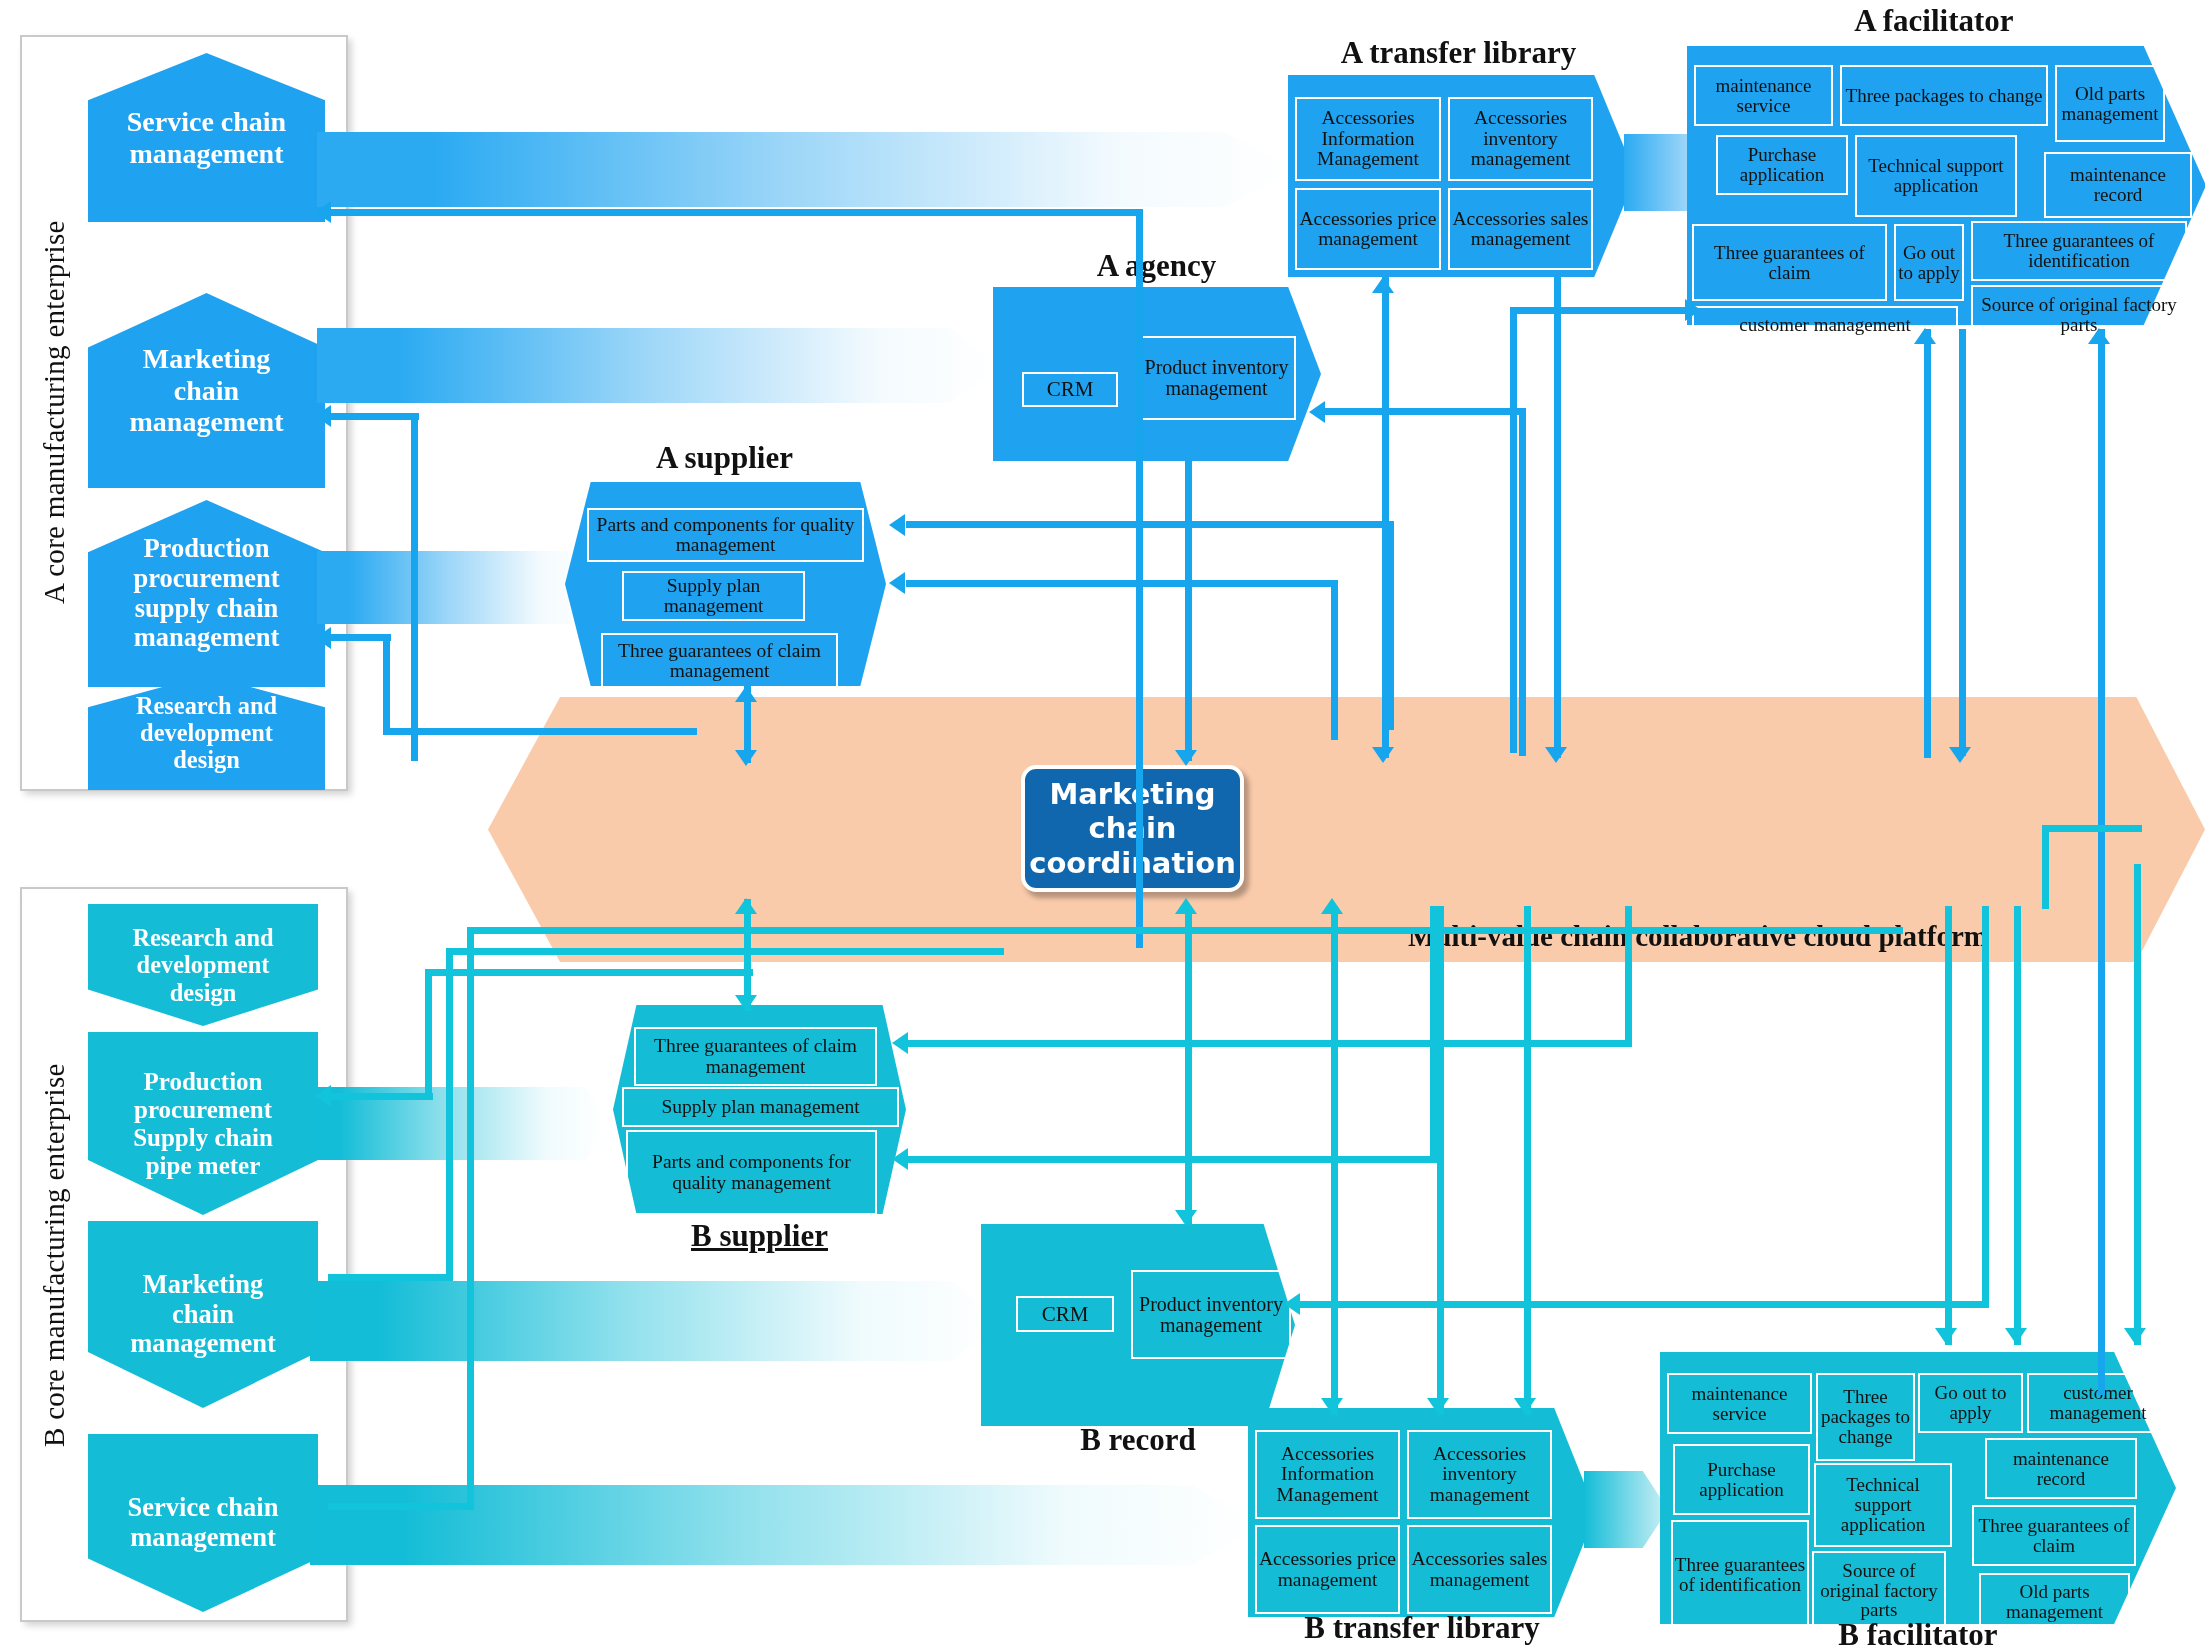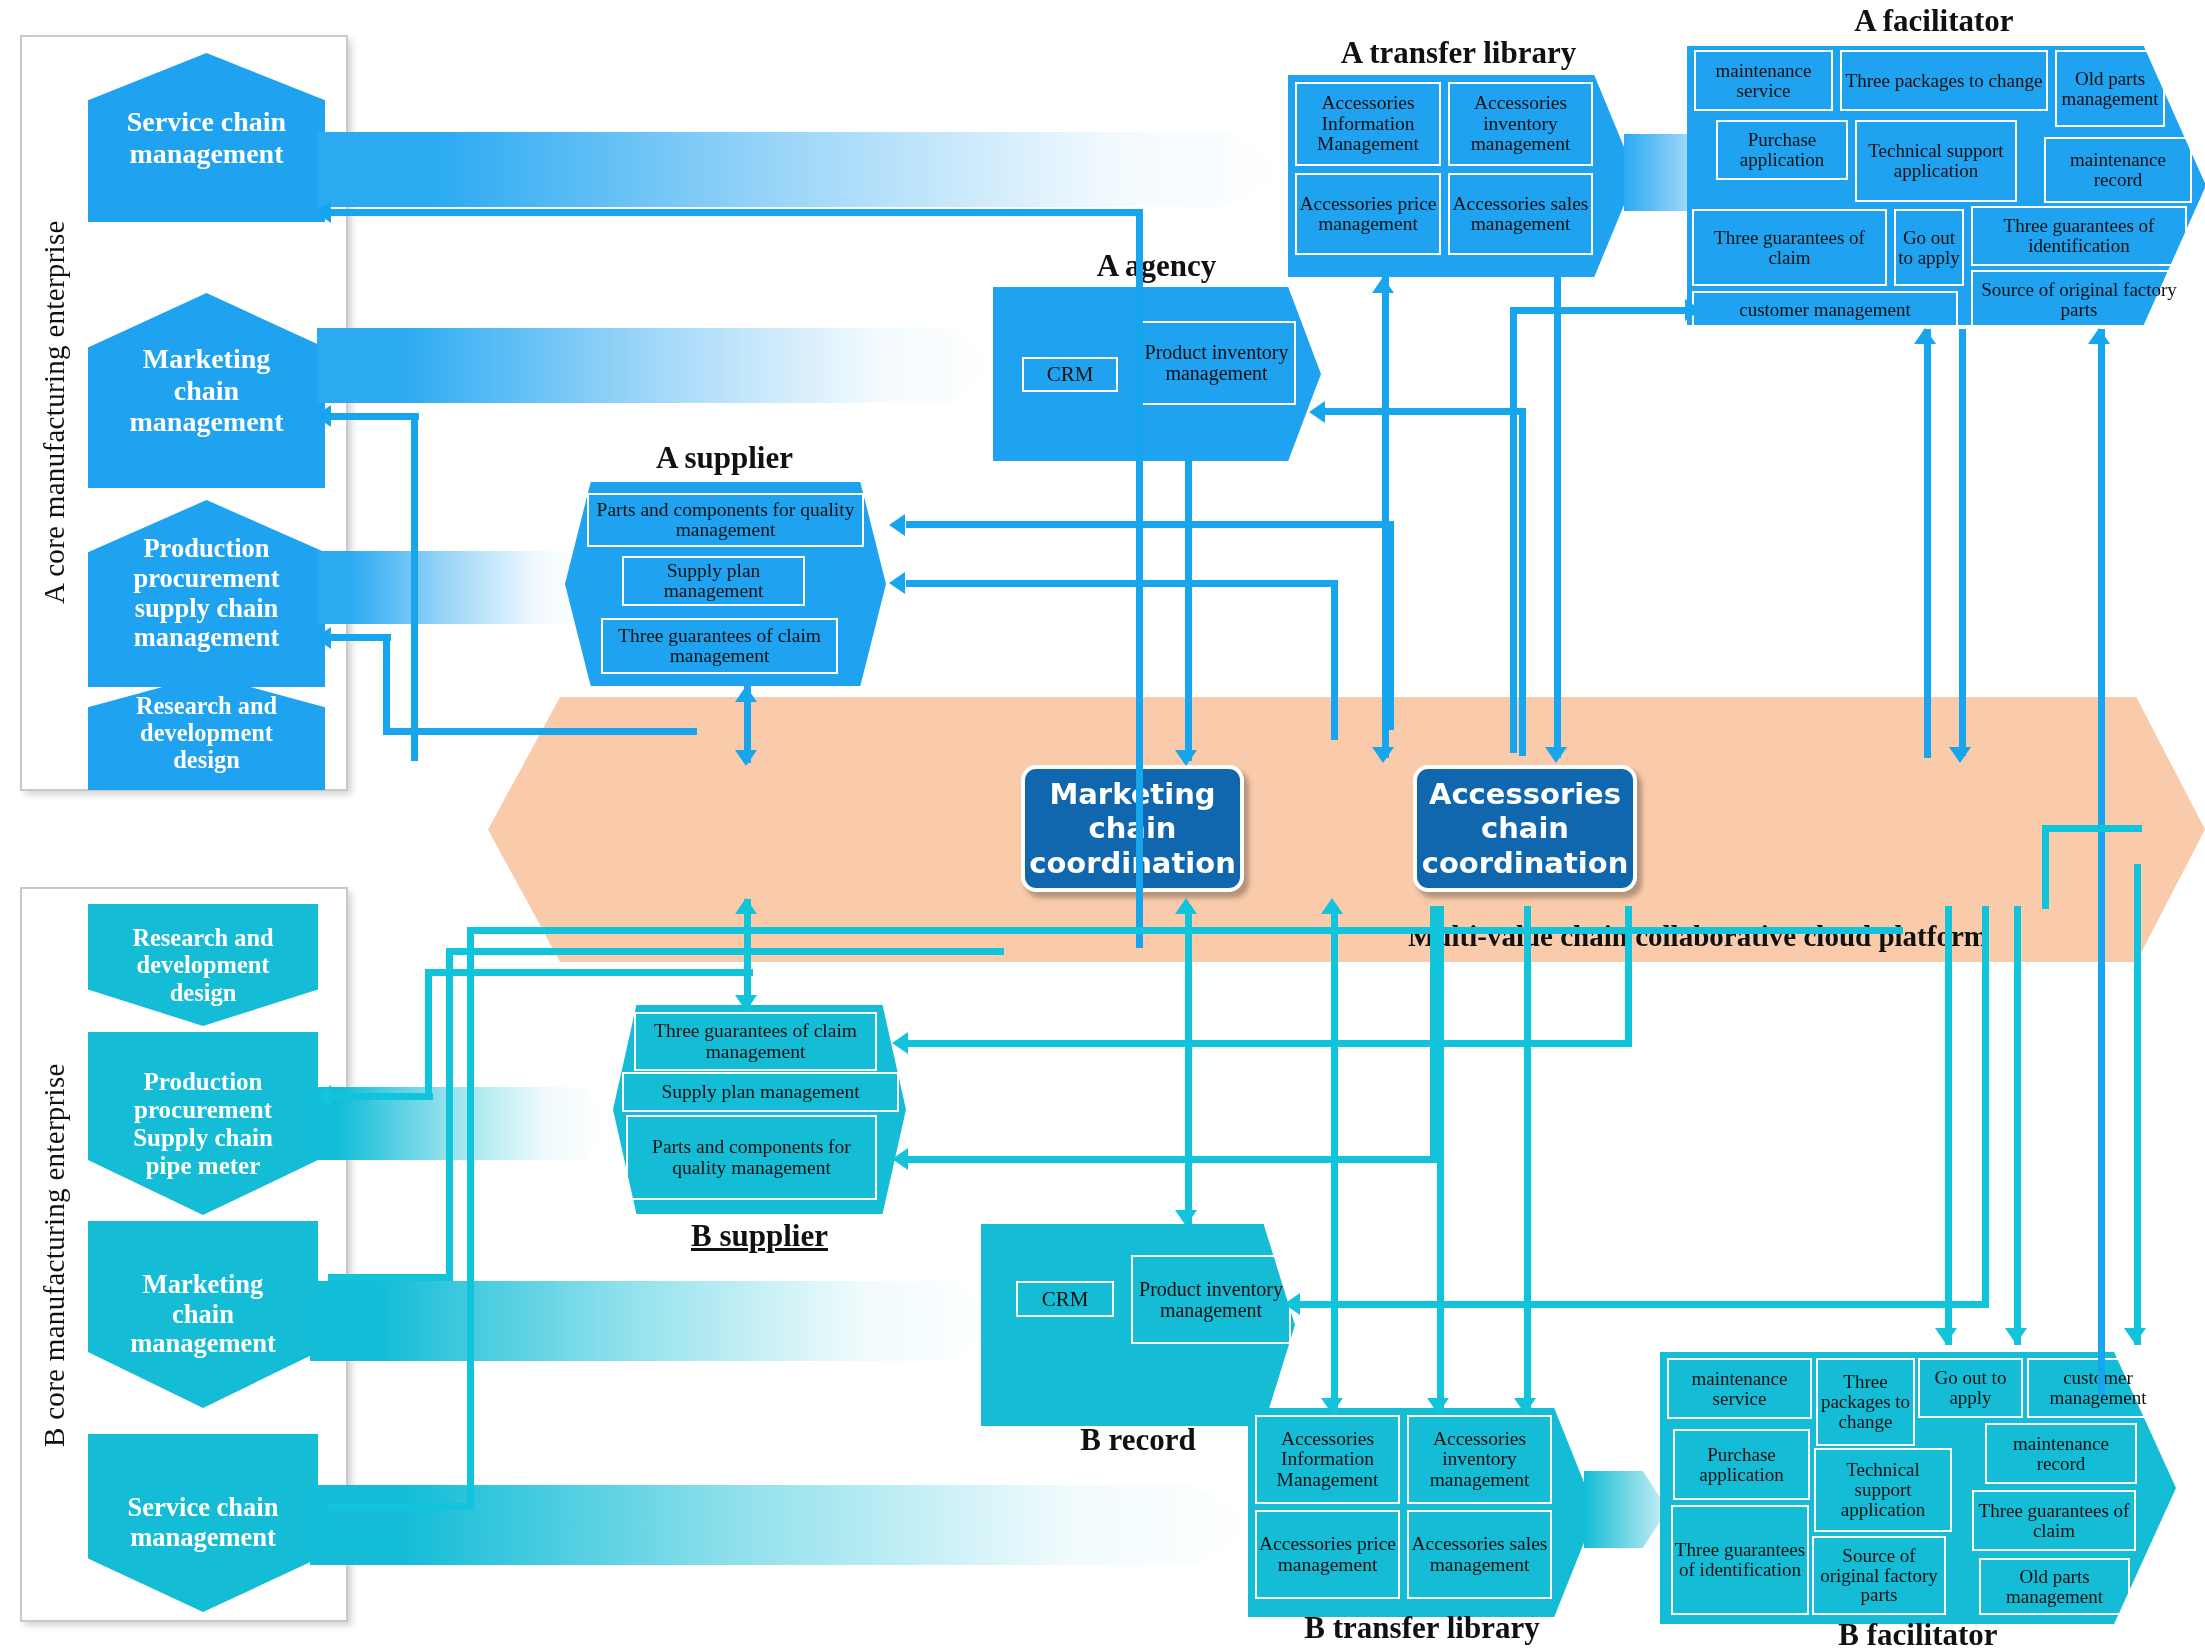--- a/index.html
+++ b/index.html
@@ -30,21 +30,21 @@
         filter:drop-shadow(4.2px 4.9px 3.5px rgba(0,0,0,.26));}
   .hexB2{background:#15BCD6;clip-path:polygon(0% 0%,90% 0%,100% 50%,90% 100%,0% 100%);
         filter:drop-shadow(4.2px 4.9px 3.5px rgba(0,0,0,.26));}
   .hexAin{background:#1FA2F0;clip-path:polygon(0% 0%,88% 0%,100% 50%,88% 100%,0% 100%);
         filter:drop-shadow(4.2px 4.9px 3.5px rgba(0,0,0,.26));}
   .hexBin{background:#15BCD6;clip-path:polygon(0% 0%,88% 0%,100% 50%,88% 100%,0% 100%);
         filter:drop-shadow(4.2px 4.9px 3.5px rgba(0,0,0,.26));}
 
   
   .sub{border:2.1px solid #fff;display:flex;align-items:center;justify-content:center;
-       text-align:center;color:#111;line-height:1.05;}
+       text-align:center;color:#111;line-height:1.05;margin-top:15px;}
 
   
   .ribbonA{background:linear-gradient(90deg,#2BAAF2 0%,#2BAAF2 12%,#9CD6F8 48%,#F3FAFE 82%,#ffffff 100%);
      filter:drop-shadow(2.8px 4.2px 3.5px rgba(0,0,0,.2));}
   .ribbonB{background:linear-gradient(90deg,#14BDD7 0%,#14BDD7 10%,#8FE0EC 45%,#F0FBFD 80%,#ffffff 100%);
      filter:drop-shadow(2.8px 4.2px 3.5px rgba(0,0,0,.2));}
   .ribclip{clip-path:polygon(0% 0%,93% 0%,100% 50%,93% 100%,0% 100%);}
 
   
   .platform{background:#FACBAA;
@@ -170,23 +170,20 @@
   <div class="abs sub" style="left:1971px;top:206px;width:216px;height:60px;font-size:19px;">Three guarantees of identification</div>
   <div class="abs sub" style="left:1692px;top:291px;width:266px;height:38px;font-size:19px;">customer management</div>
   <div class="abs sub" style="left:1971px;top:270px;width:216px;height:59px;font-size:19px;">Source of original factory parts</div>
 
   <div class="abs platform" style="left:488px;top:697px;width:1717px;height:265px;"></div>
   <div class="abs platform-label" style="left:1408px;top:920px;">Multi-value chain collaborative cloud platform</div>
 
   <div class="abs coord" style="left:1021px;top:765px;width:223px;height:127px;">
     <span>Marketing chain coordination</span>
   </div>
-  <div class="abs coord" style="left:1413px;top:765px;width:224px;height:127px;">
-    <span>Accessories chain coordination</span>
-  </div>
 
   <div class="abs hexB" style="left:613px;top:1005px;width:293px;height:209px;"></div>
   <div class="abs sub" style="left:634px;top:1012px;width:243px;height:59px;font-size:19.5px;">Three guarantees of claim management</div>
   <div class="abs sub" style="left:622px;top:1072px;width:277px;height:40px;font-size:19.5px;">Supply plan management</div>
   <div class="abs sub" style="left:626px;top:1115px;width:251px;height:85px;font-size:19.5px;">Parts and components for quality management</div>
   <div class="abs cap" style="left:613px;top:1218px;width:293px;text-decoration:underline;">B supplier</div>
 
   <div class="abs hexB2" style="left:981px;top:1224px;width:314px;height:202px;"></div>
   <div class="abs sub" style="left:1016px;top:1281px;width:98px;height:36px;font-size:21px;">CRM</div>
   <div class="abs sub" style="left:1131px;top:1255px;width:160px;height:89px;font-size:20px;">Product inventory management</div>

